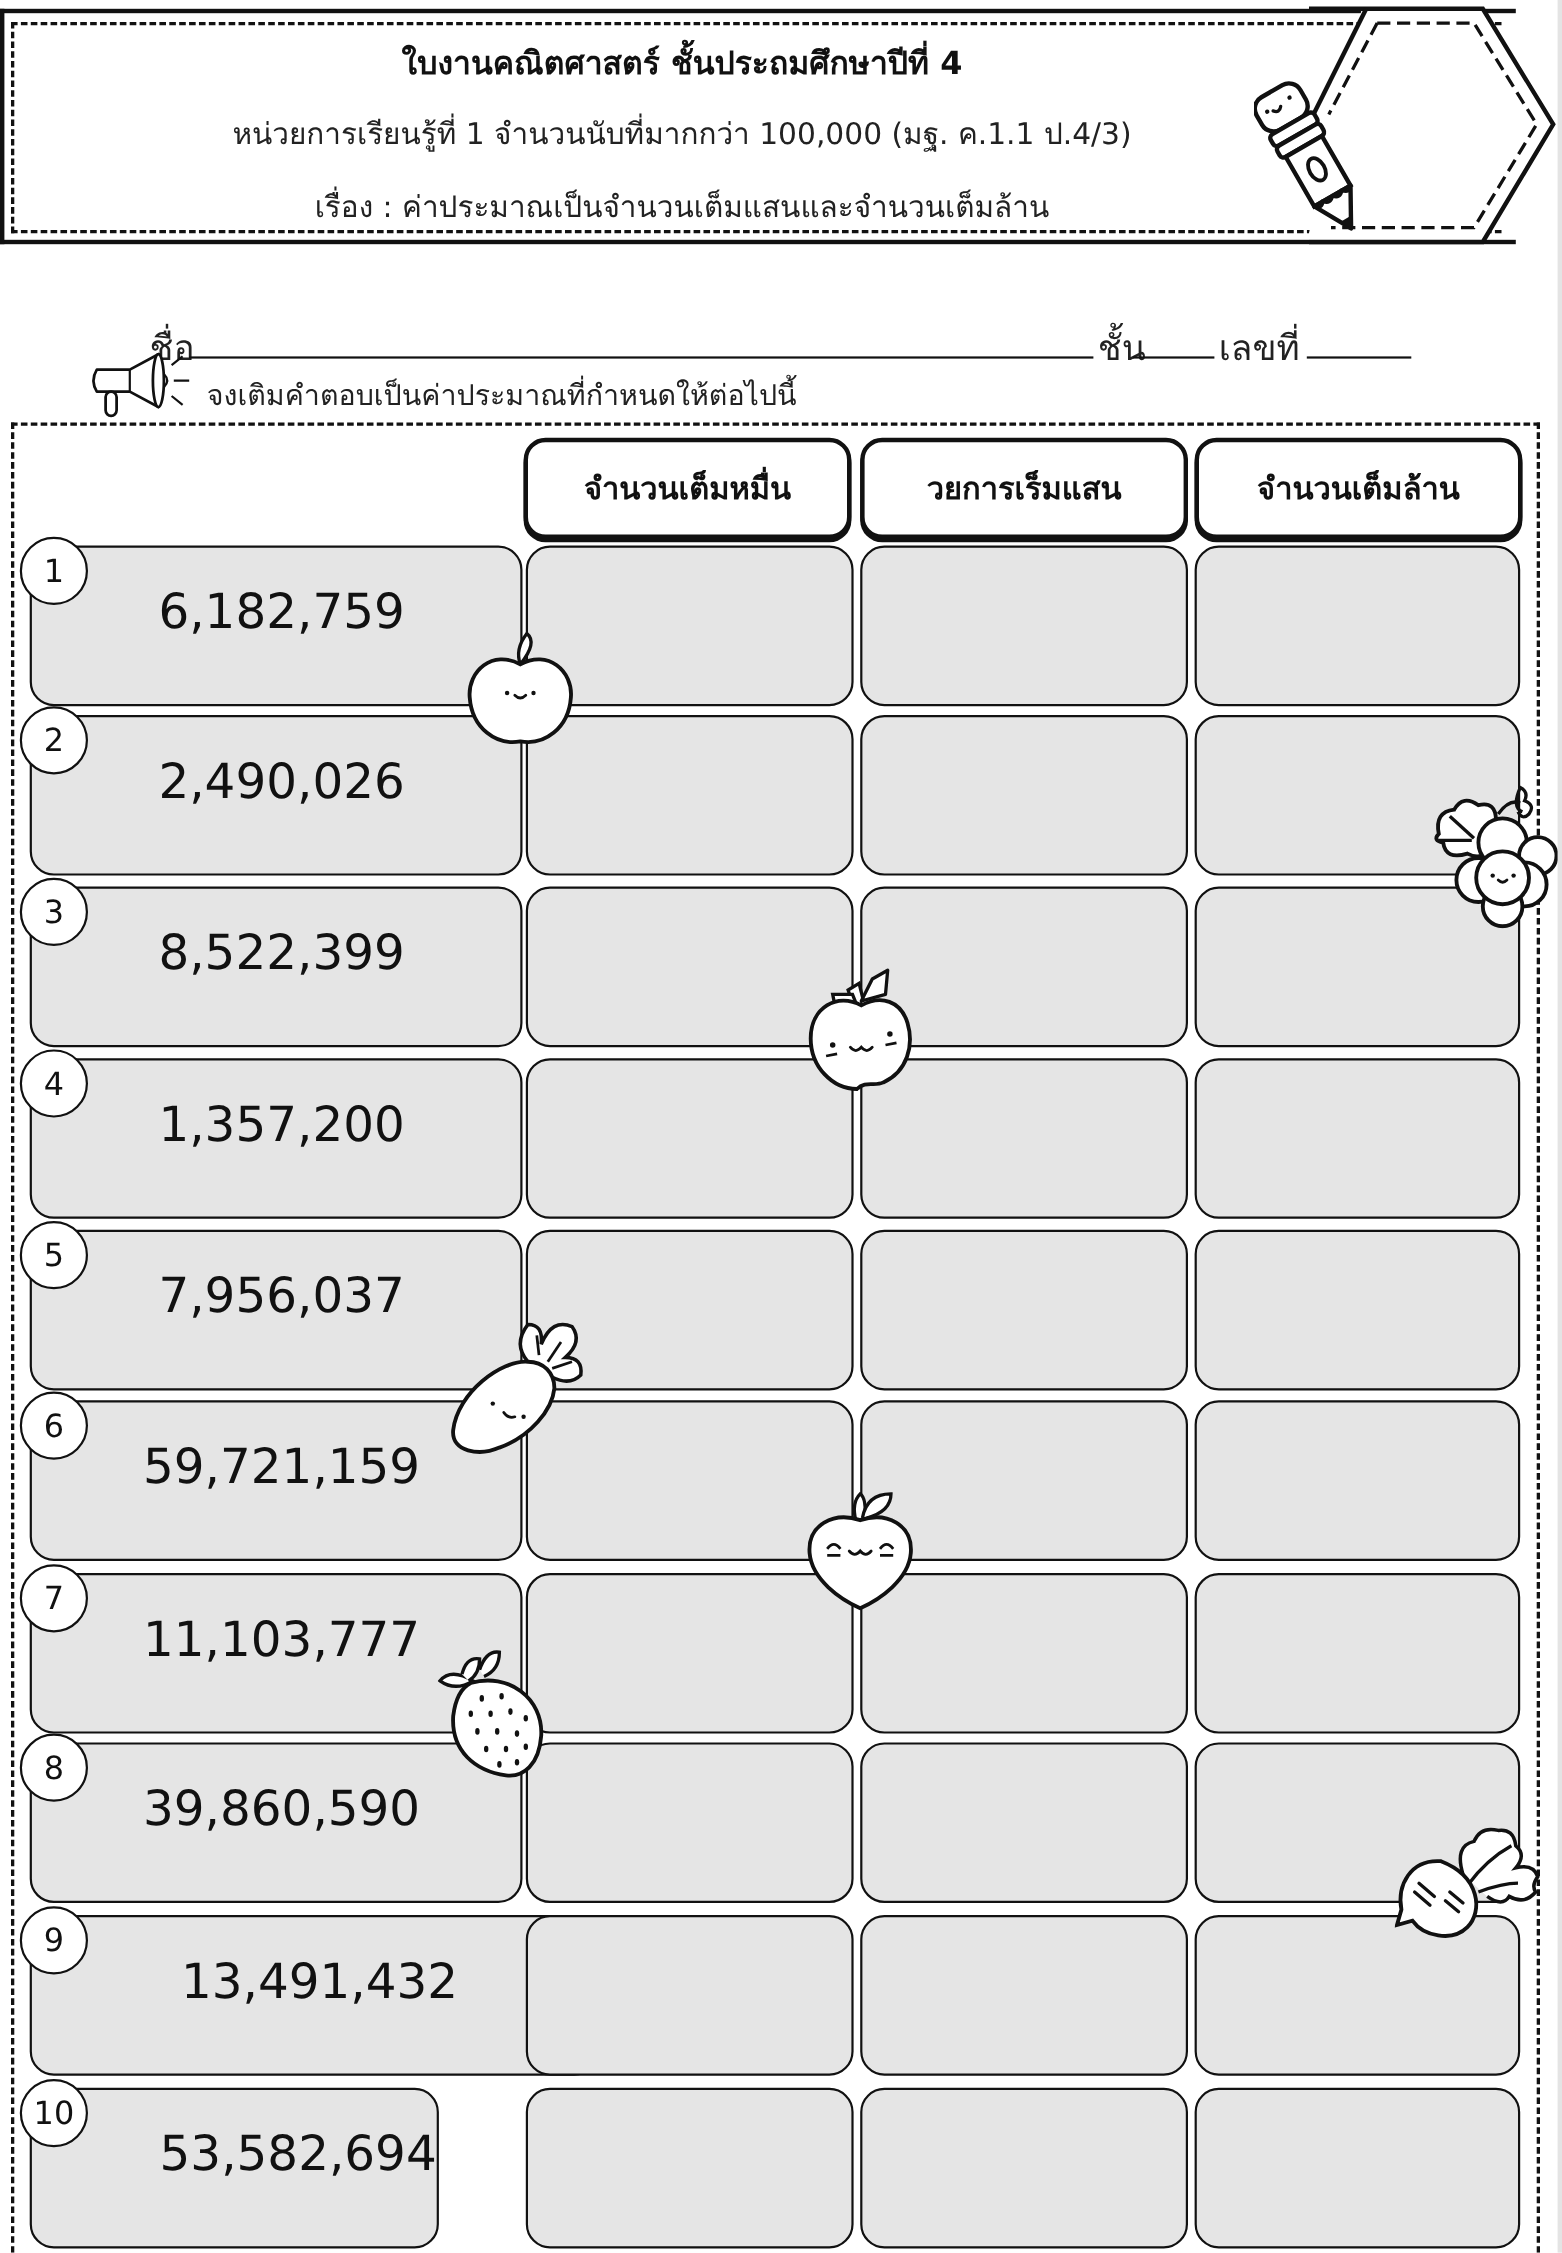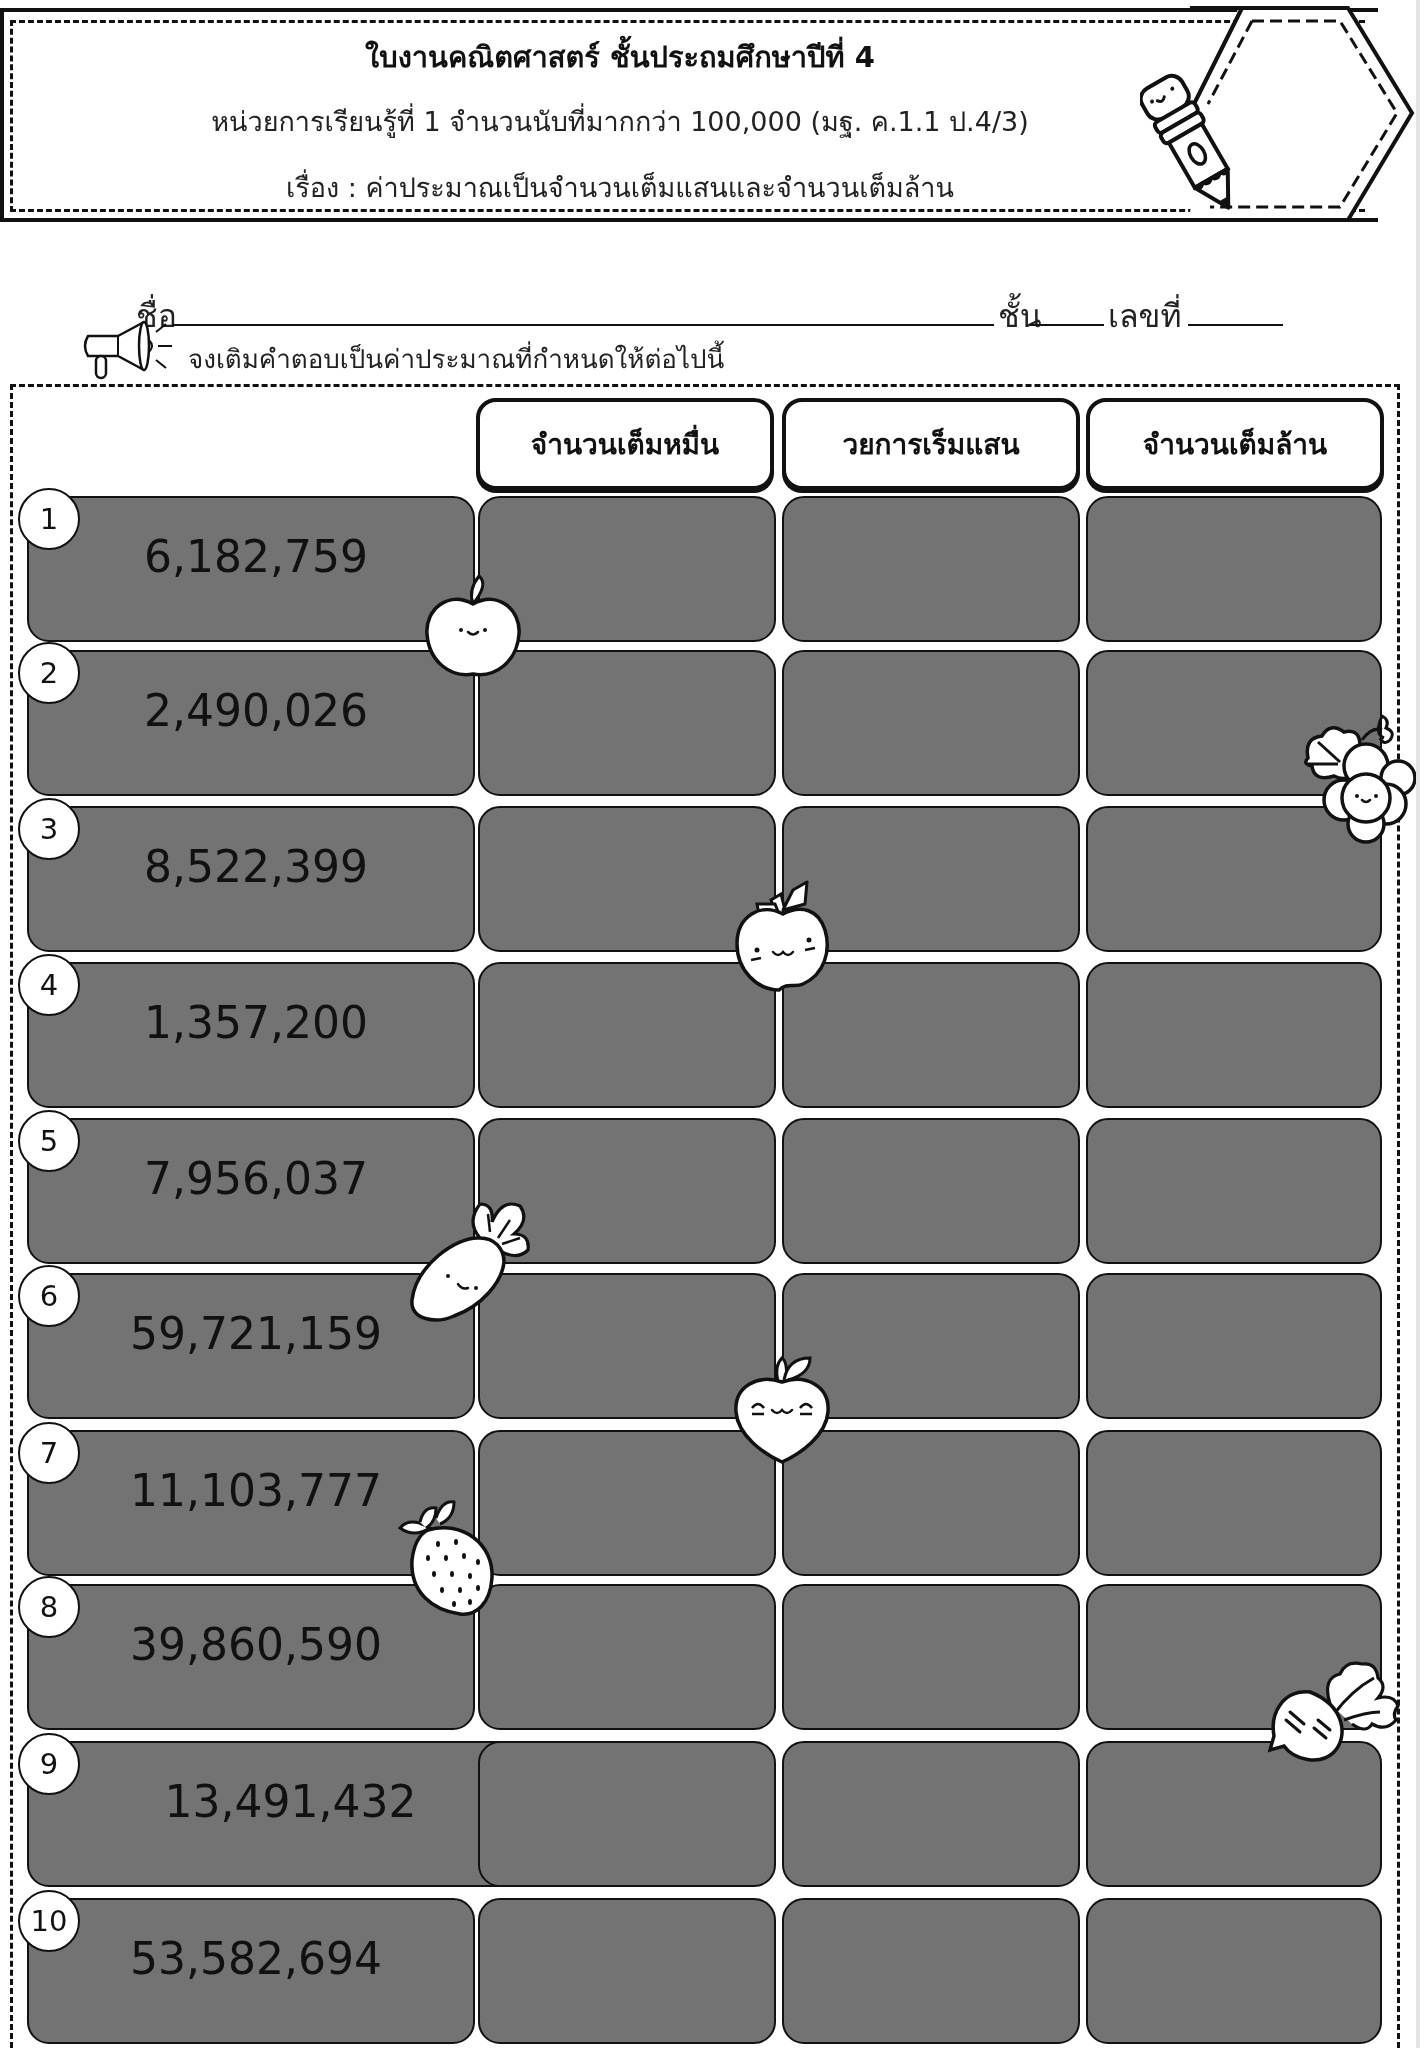--- a/index.html
+++ b/index.html
@@ -27,21 +27,21 @@
   .instruction { position: absolute; left: 188px; top: 338px; font-size: 26px; color: #222; white-space: nowrap; }
 
   
   .frame { position: absolute; left: 10px; top: 384px; width: 1390px; height: 1700px;
     border: 3px dashed #111; border-bottom: none; }
 
   .col-head { position: absolute; top: 398px; height: 92px; border: 4px solid #111; border-radius: 20px;
     display: flex; align-items: center; justify-content: center; font-size: 28px; font-weight: bold;
     background: #fff; box-shadow: 0 3px 0 #111; }
 
-  .cell { position: absolute; border: 2.5px solid #111; border-radius: 22px; background: #737373; }
+  .cell { position: absolute; border: 2.5px solid #111; border-radius: 22px; background: #e5e5e5; }
   .num-cell { display: flex; align-items: center; justify-content: center; }
   .num-text { font-family: "DejaVu Sans", sans-serif; font-size: 44px; letter-spacing: 0px; margin-left: 10px; margin-top: -26px; }
   .num-badge { position: absolute; width: 62px; height: 62px; border: 2.5px solid #111; border-radius: 50%;
     background: #fff; display: flex; align-items: center; justify-content: center; font-size: 29px; }
   .answer-cell { cursor: text; }
 
   .deco { position: absolute; }
 </style>
 </head>
 <body>
@@ -187,21 +187,21 @@
     <div>
       <div class="cell num-cell" style="left: 27px; top: 1741px; width: 517px; height: 146px;">
         <span class="num-text">13,491,432</span>
       </div>
       <div class="num-badge" style="left: 18px; top: 1733px;">9</div>
       <div class="cell answer-cell" style="left: 478px; top: 1741px; width: 298px; height: 146px;"></div>
       <div class="cell answer-cell" style="left: 782px; top: 1741px; width: 298px; height: 146px;"></div>
       <div class="cell answer-cell" style="left: 1086px; top: 1741px; width: 296px; height: 146px;"></div>
     </div>
     <div>
-      <div class="cell num-cell" style="left: 27px; top: 1898px; width: 448px; height: 146px;">
+      <div class="cell num-cell" style="left: 27px; top: 1898px; width: 372px; height: 146px; justify-content: flex-end;">
         <span class="num-text">53,582,694</span>
       </div>
       <div class="num-badge" style="left: 18px; top: 1890px;">10</div>
       <div class="cell answer-cell" style="left: 478px; top: 1898px; width: 298px; height: 146px;"></div>
       <div class="cell answer-cell" style="left: 782px; top: 1898px; width: 298px; height: 146px;"></div>
       <div class="cell answer-cell" style="left: 1086px; top: 1898px; width: 296px; height: 146px;"></div>
     </div>
   </div>
 
 <svg class="deco" style="left:423px; top:570px;" width="100" height="112" viewBox="0 0 100 112">

